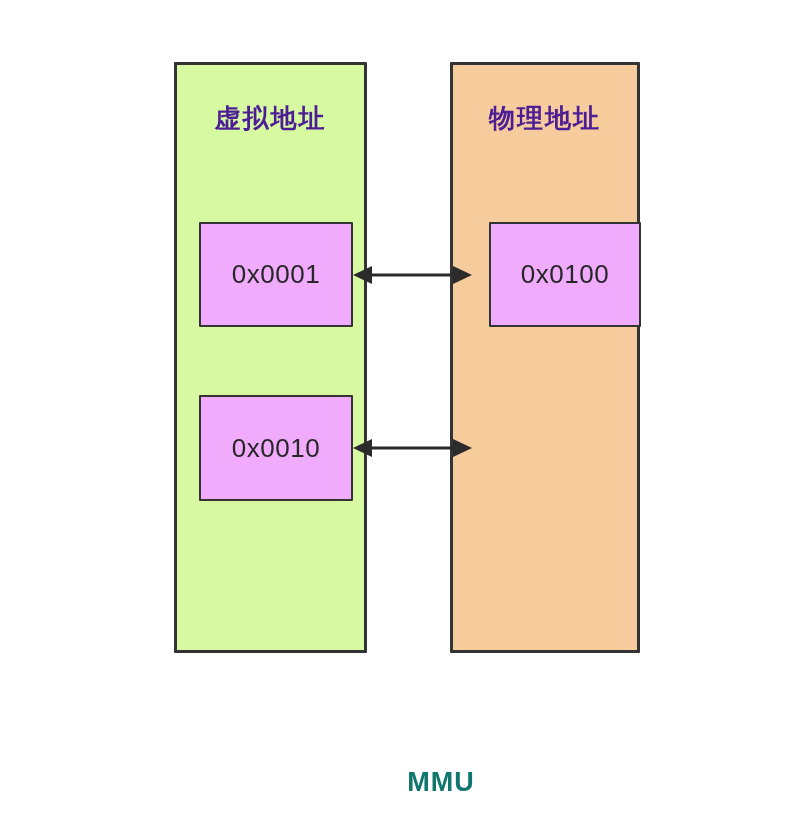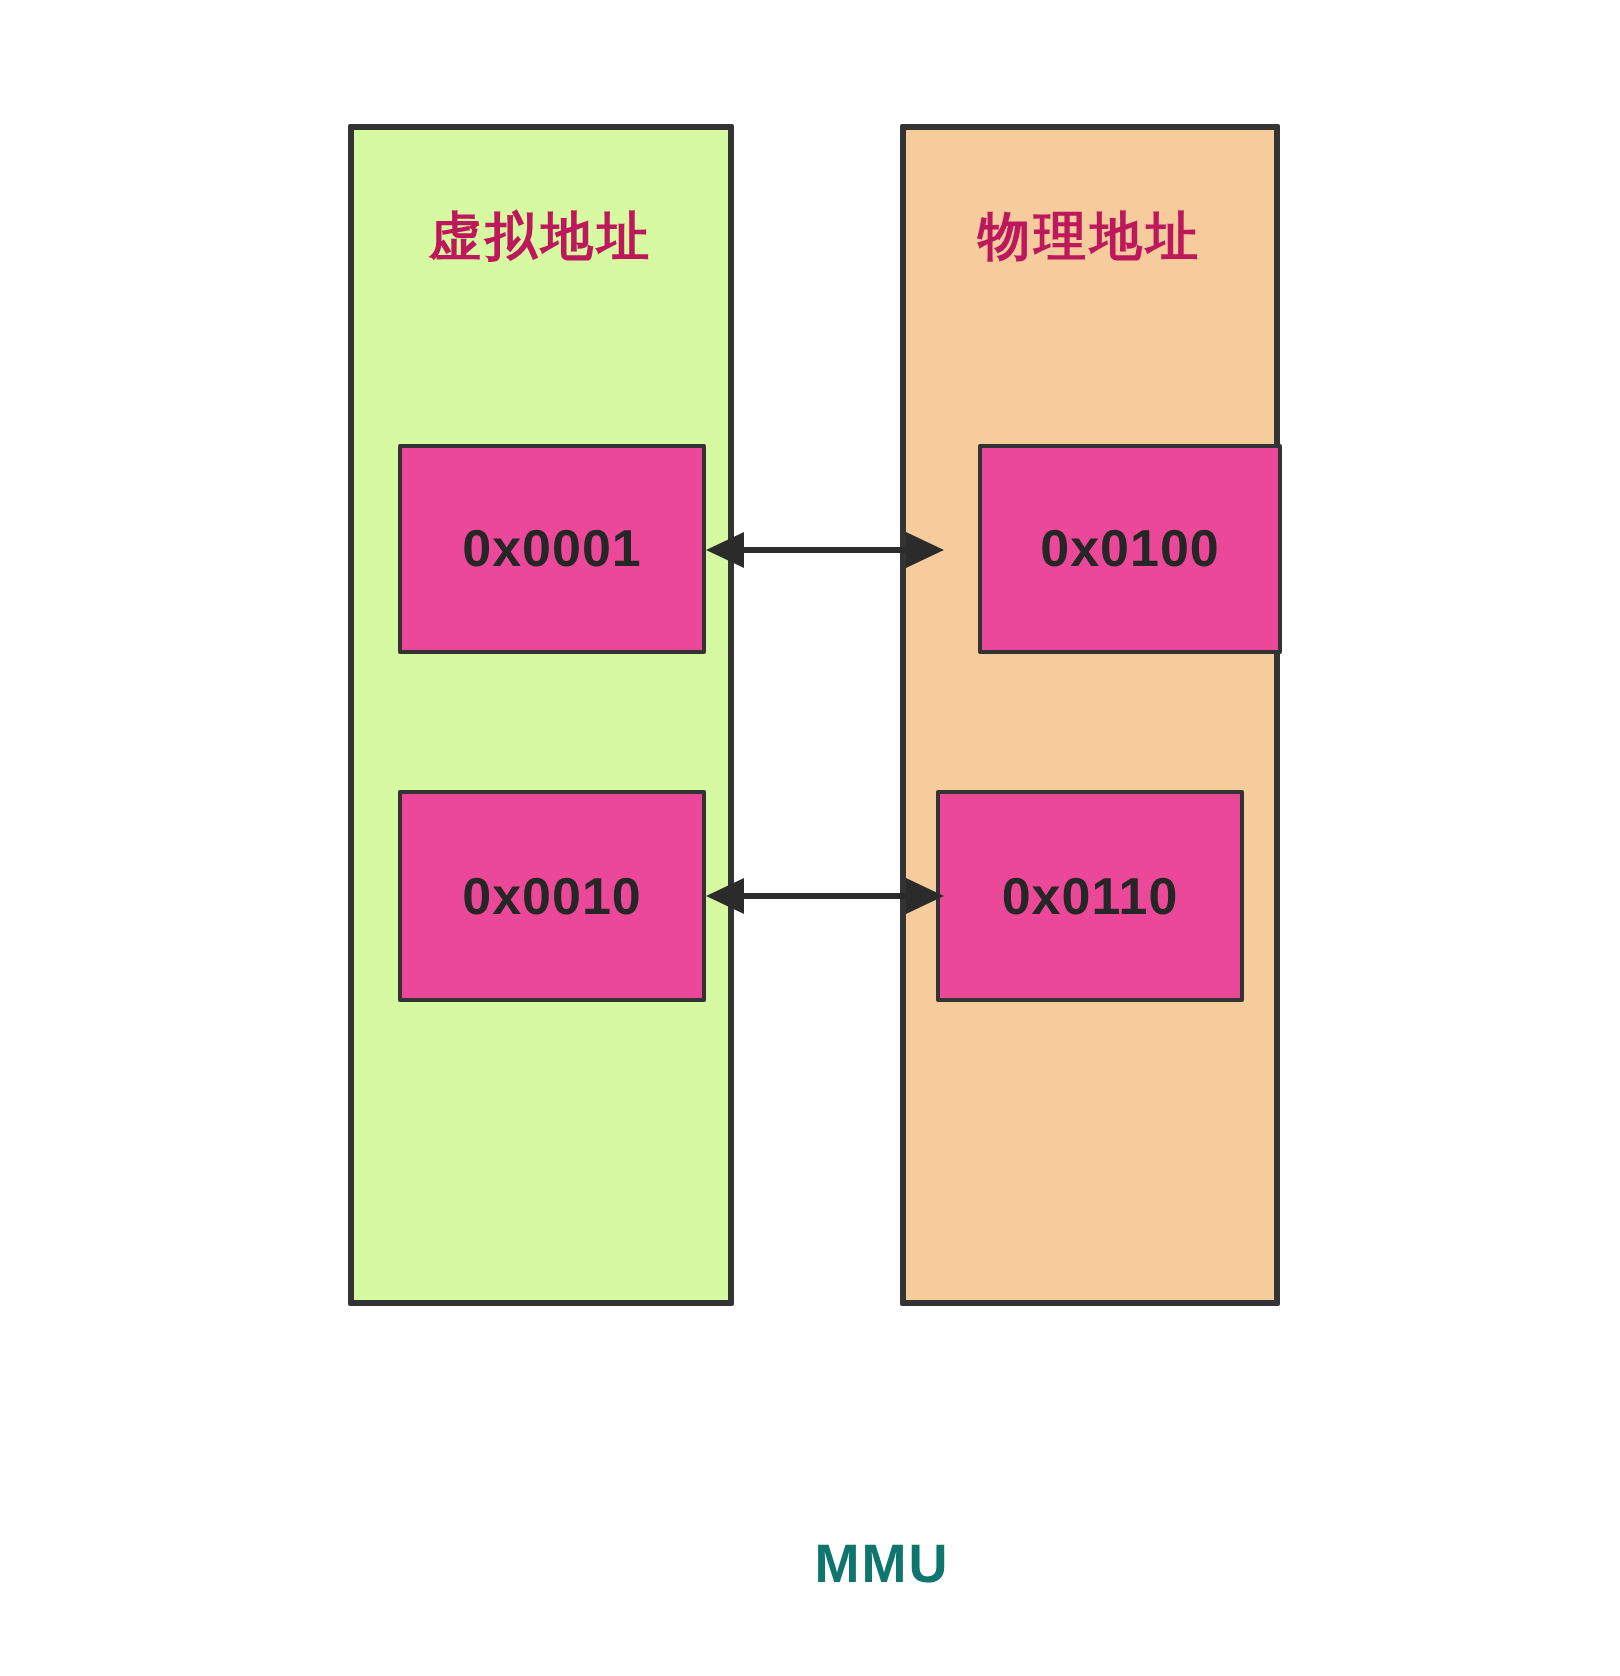--- a/index.html
+++ b/index.html
@@ -34,32 +34,31 @@
     width: 190px;
     height: 591px;
     background: #f6cc9d;
   }
   .col-title {
     margin-top: 36px;
     text-align: center;
     font-size: 26px;
     font-weight: 700;
     letter-spacing: 2px;
-    color: #be185d;
+    color: #4c1d95;
   }
   .addr-box {
     position: absolute;
     box-sizing: border-box;
-    background: #ec4899;
+    background: #f0abfc;
     border: 2px solid #333333;
     border-radius: 1px;
     display: flex;
     align-items: center;
     justify-content: center;
-    font-weight: bold;
   }
   .addr-box .addr-text {
     font-size: 26px;
     color: #262626;
     letter-spacing: 0.5px;
   }
   .box-v1 { left: 199px; top: 222px; width: 154px; height: 105px; }
   .box-v2 { left: 199px; top: 395px; width: 154px; height: 106px; }
   .box-p1 { left: 489px; top: 222px; width: 152px; height: 105px; }
   .box-p2 { left: 468px; top: 395px; width: 154px; height: 106px; }
@@ -108,23 +107,20 @@
   </div>
 
   <div class="addr-box box-v2">
     <span class="addr-text">0x0010</span>
   </div>
 
   <div class="addr-box box-p1">
     <span class="addr-text">0x0100</span>
   </div>
 
-  <div class="addr-box box-p2">
-    <span class="addr-text">0x0110</span>
-  </div>
 
   <svg class="arrow-layer" width="810" height="838" viewBox="0 0 810 838">
     <g>
       <line x1="368" y1="275" x2="457" y2="275"></line>
       <polygon points="353,275 372,266 372,284"></polygon>
       <polygon points="472,275 453,266 453,284"></polygon>
     </g>
     <g>
       <line x1="368" y1="448" x2="457" y2="448"></line>
       <polygon points="353,448 372,439 372,457"></polygon>

